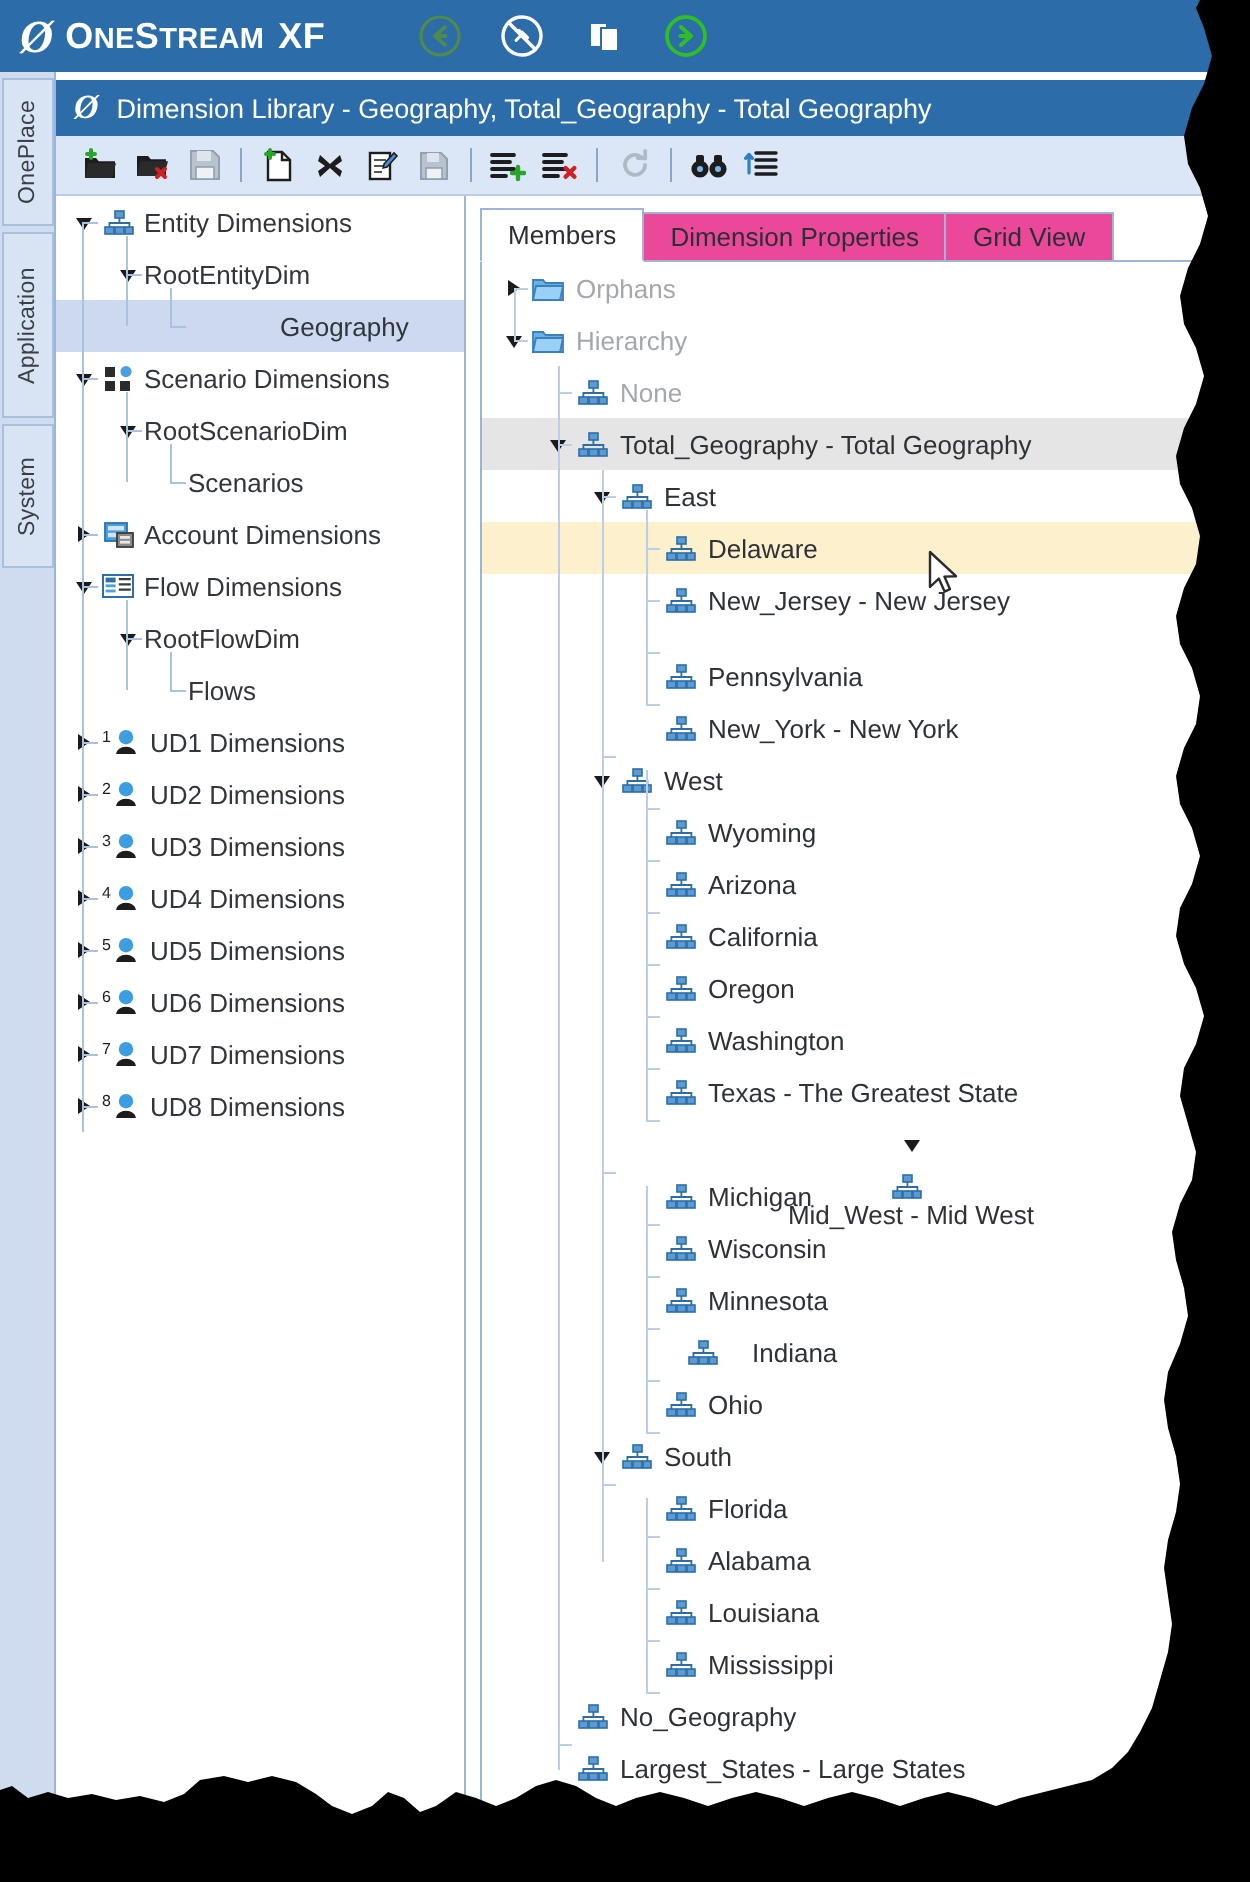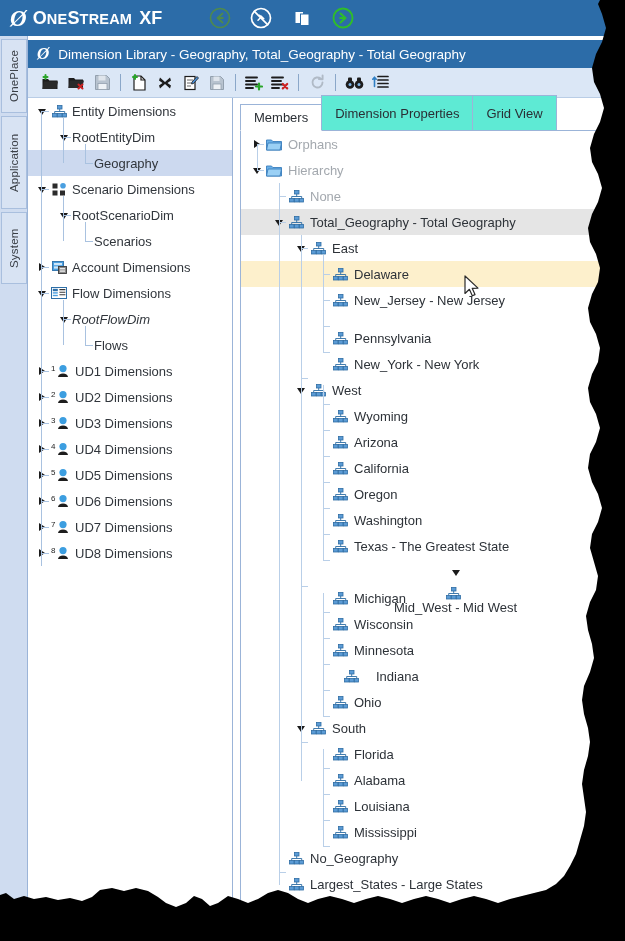--- a/index.html
+++ b/index.html
@@ -154,27 +154,27 @@
     position: absolute; left: 234px; top: 98px;
     width: 391px; height: 843px;
     background: #ffffff;
   }
   #tabstrip {
     position: absolute; left: 6px; top: 7px;
     height: 26px;
     display: flex; align-items: flex-end;
   }
   .tab {
-    height: 36px;
+    height: 25px;
     padding: 0 13px;
     display: flex; align-items: center;
     font-size: 13px;
     color: #2a2f35;
     border: 1px solid #9bb4d8;
-    background: #5eead4;
+    background: #ec4899;
     margin-right: -1px;
     white-space: nowrap;
   }
   .tab.active {
     background: #ffffff;
     border-bottom: 1px solid #ffffff;
     height: 27px;
     position: relative; z-index: 3;
   }
   #members-box {
@@ -395,21 +395,21 @@
             </svg>
           </div>
           <span class="lt-lbl">Entity Dimensions</span>
         </div>
         <div class="lt-row" style="padding-left: 28px;">
           <div class="lt-exp">
             <div class="tri-down"></div>
           </div>
           <span class="lt-lbl">RootEntityDim</span>
         </div>
-        <div class="lt-row selected" style="padding-left: 50px;">
+        <div class="lt-row selected" style="padding-left: 50px; gap: 46px;">
           <div class="lt-exp"></div>
           <span class="lt-lbl">Geography</span>
         </div>
         <div class="lt-row" style="padding-left: 6px;">
           <div class="lt-exp">
             <div class="tri-down"></div>
           </div>
           <div class="lt-ico">
             <svg width="15" height="13" viewBox="0 0 15 13">
               <rect x="0.5" y="0.5" width="5" height="5" fill="#2b2b2b"></rect>
@@ -454,21 +454,21 @@
             <svg width="16" height="12" viewBox="0 0 16 12">
               <rect x="0.5" y="0.5" width="15" height="11" fill="#ffffff" stroke="#2d6fa8" stroke-width="1"></rect>
               <rect x="1.8" y="1.8" width="5" height="2.4" fill="#2d6fa8"></rect>
               <rect x="1.8" y="5.2" width="5" height="1.4" fill="#4a9fe0"></rect>
               <rect x="1.8" y="7.8" width="5" height="1.4" fill="#4a9fe0"></rect>
               <path d="M8.4 2.6 h6 M8.4 5.2 h6 M8.4 7.8 h6" stroke="#3a3a3a" stroke-width="1.1"></path>
             </svg>
           </div>
           <span class="lt-lbl">Flow Dimensions</span>
         </div>
-        <div class="lt-row" style="padding-left: 28px; font-style: italic;">
+        <div class="lt-row" style="padding-left: 28px;">
           <div class="lt-exp">
             <div class="tri-down"></div>
           </div>
           <span class="lt-lbl">RootFlowDim</span>
         </div>
         <div class="lt-row" style="padding-left: 50px;">
           <div class="lt-exp"></div>
           <span class="lt-lbl">Flows</span>
         </div>
         <div class="lt-row" style="padding-left: 6px;">

